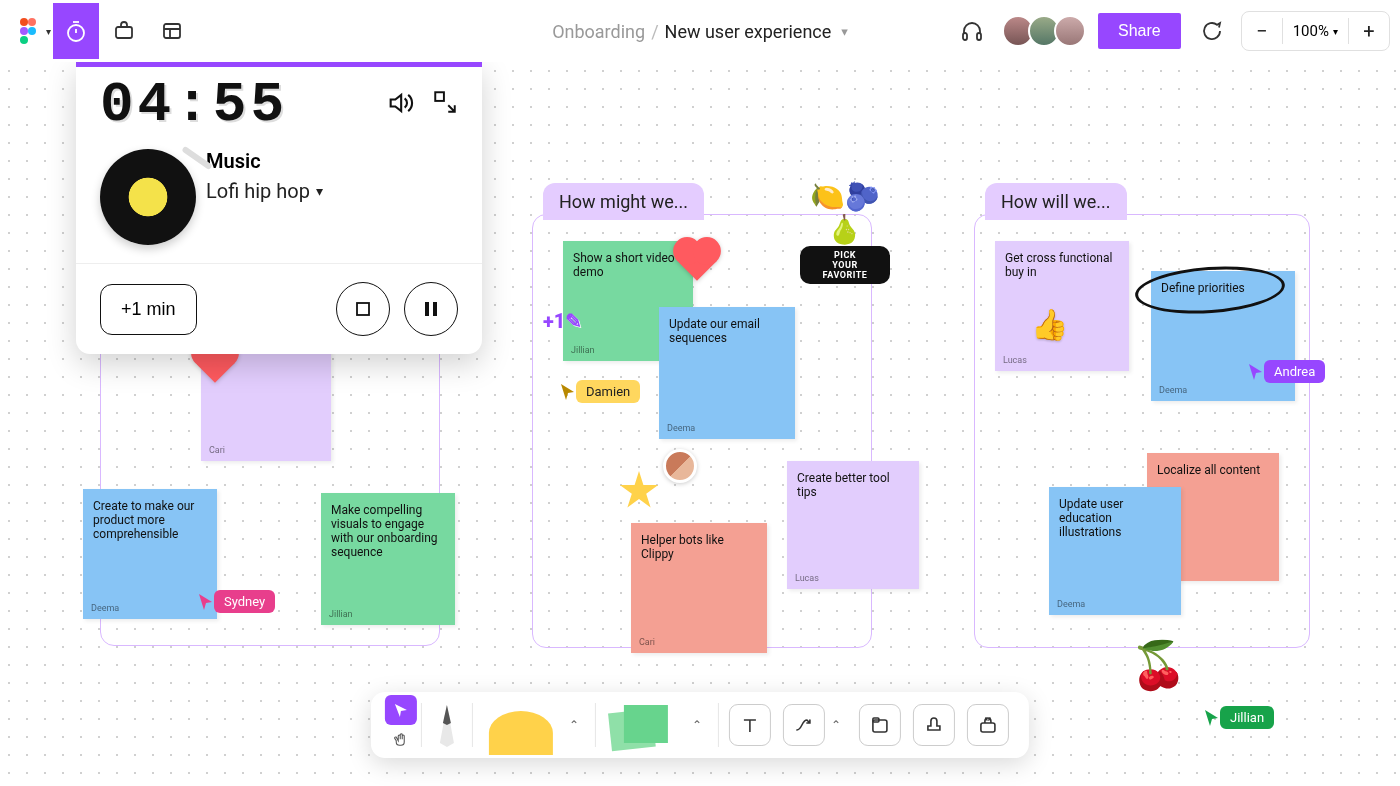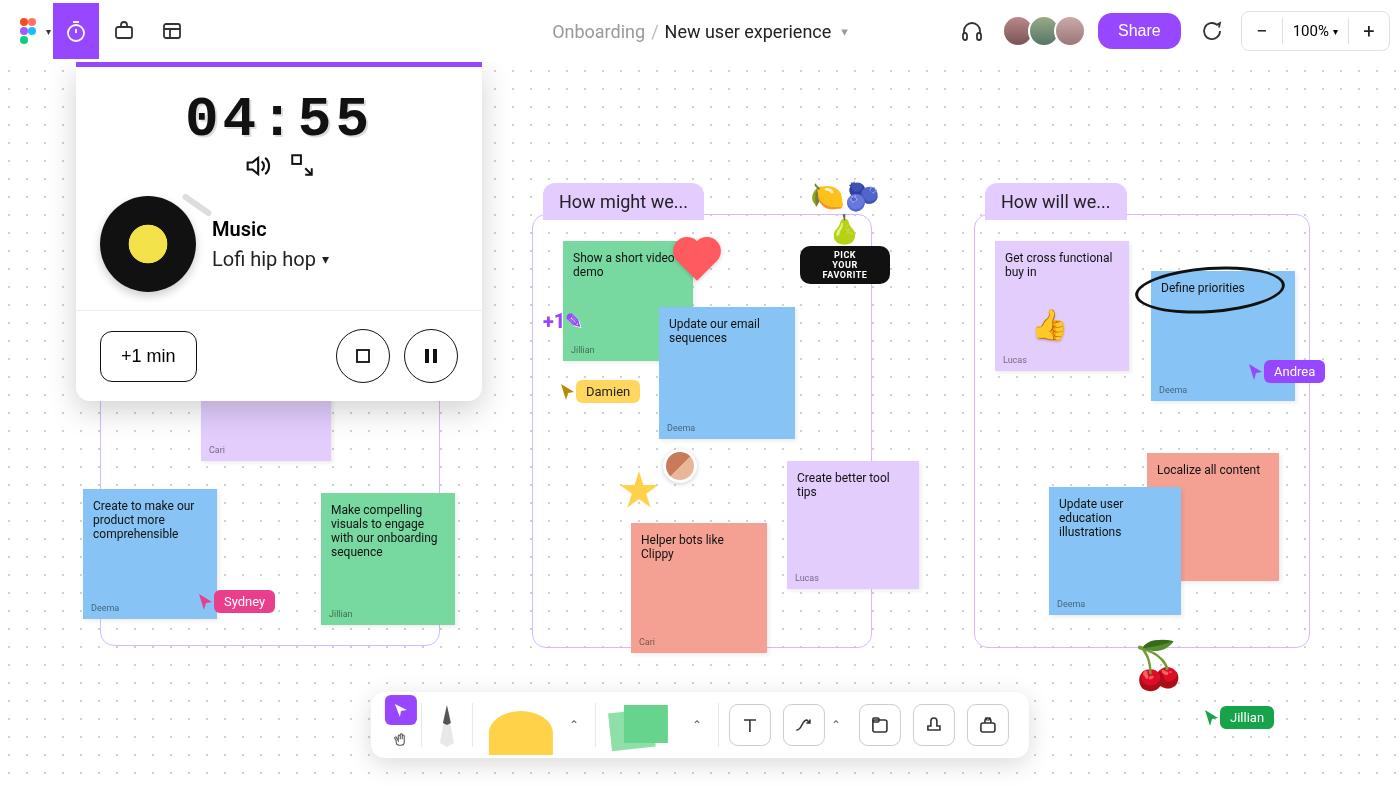--- a/index.html
+++ b/index.html
@@ -47,21 +47,21 @@
   .tb-right { margin-left:auto; display:flex; align-items:center; gap:12px; }
   .avatar {
     width:32px; height:32px; border-radius:50%;
     background:#ccc; display:inline-block;
     border:2px solid #fff;
     background-size:cover;
   }
   .avatar + .avatar { margin-left:-6px; }
   .share-btn {
     background:#9747FF; color:#fff;
-    border:none; padding:9px 20px; border-radius:14px;
+    border:none; padding:9px 20px; border-radius:2px;
     font-size:16px; font-weight:500; cursor:pointer;
   }
   .icon-btn {
     width:36px; height:36px; display:flex; align-items:center; justify-content:center;
     cursor:pointer; border-radius:6px;
   }
   .zoom-group {
     display:flex; align-items:center;
     border:1px solid #e0e0e0; border-radius:8px; overflow:hidden;
     height:40px;
@@ -127,32 +127,31 @@
     position:absolute; top:62px; left:76px;
     width:406px; background:#fff;
     border-radius:0 0 14px 14px;
     box-shadow:0 10px 30px rgba(0,0,0,0.18);
     z-index:40;
     border-top:5px solid #9747FF;
     overflow:hidden;
   }
   .timer-top {
     display:flex; align-items:center; justify-content:space-between;
-    padding:21px 24px 6px 24px;
-    flex-direction:column;
+    padding:6px 24px 6px 24px;
   }
   .digits {
     font-family: "Courier New", monospace;
     font-size:56px; letter-spacing:4px; color:#111;
     font-weight:bold;
     text-shadow: 2px 2px 0 #ddd;
   }
   .timer-icons { display:flex; gap:18px; }
   .timer-mid {
-    display:flex; align-items:center; gap:16px;
+    display:flex; gap:10px;
     padding:6px 24px 18px 24px;
   }
   .record {
     width:96px; height:96px; border-radius:50%;
     background:radial-gradient(circle, #f4e24a 0 28%, #111 29% 100%);
     position:relative;
     box-shadow:0 4px 10px rgba(0,0,0,0.2);
   }
   .record::after{
     content:""; position:absolute; right:-18px; top:6px;

